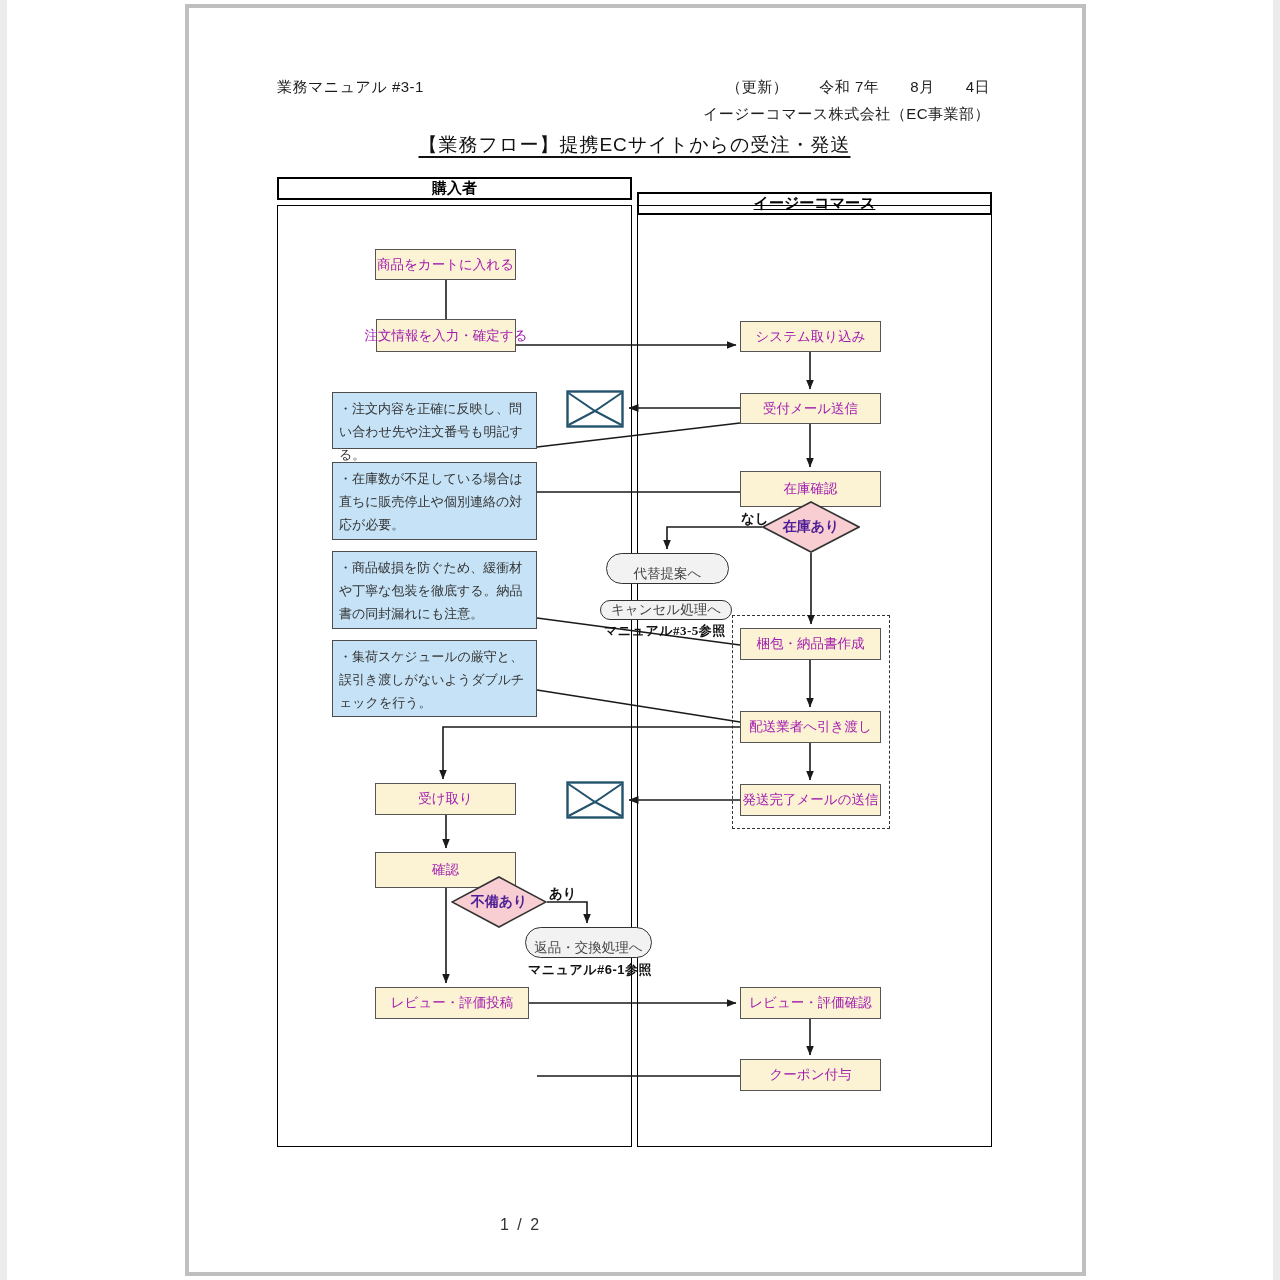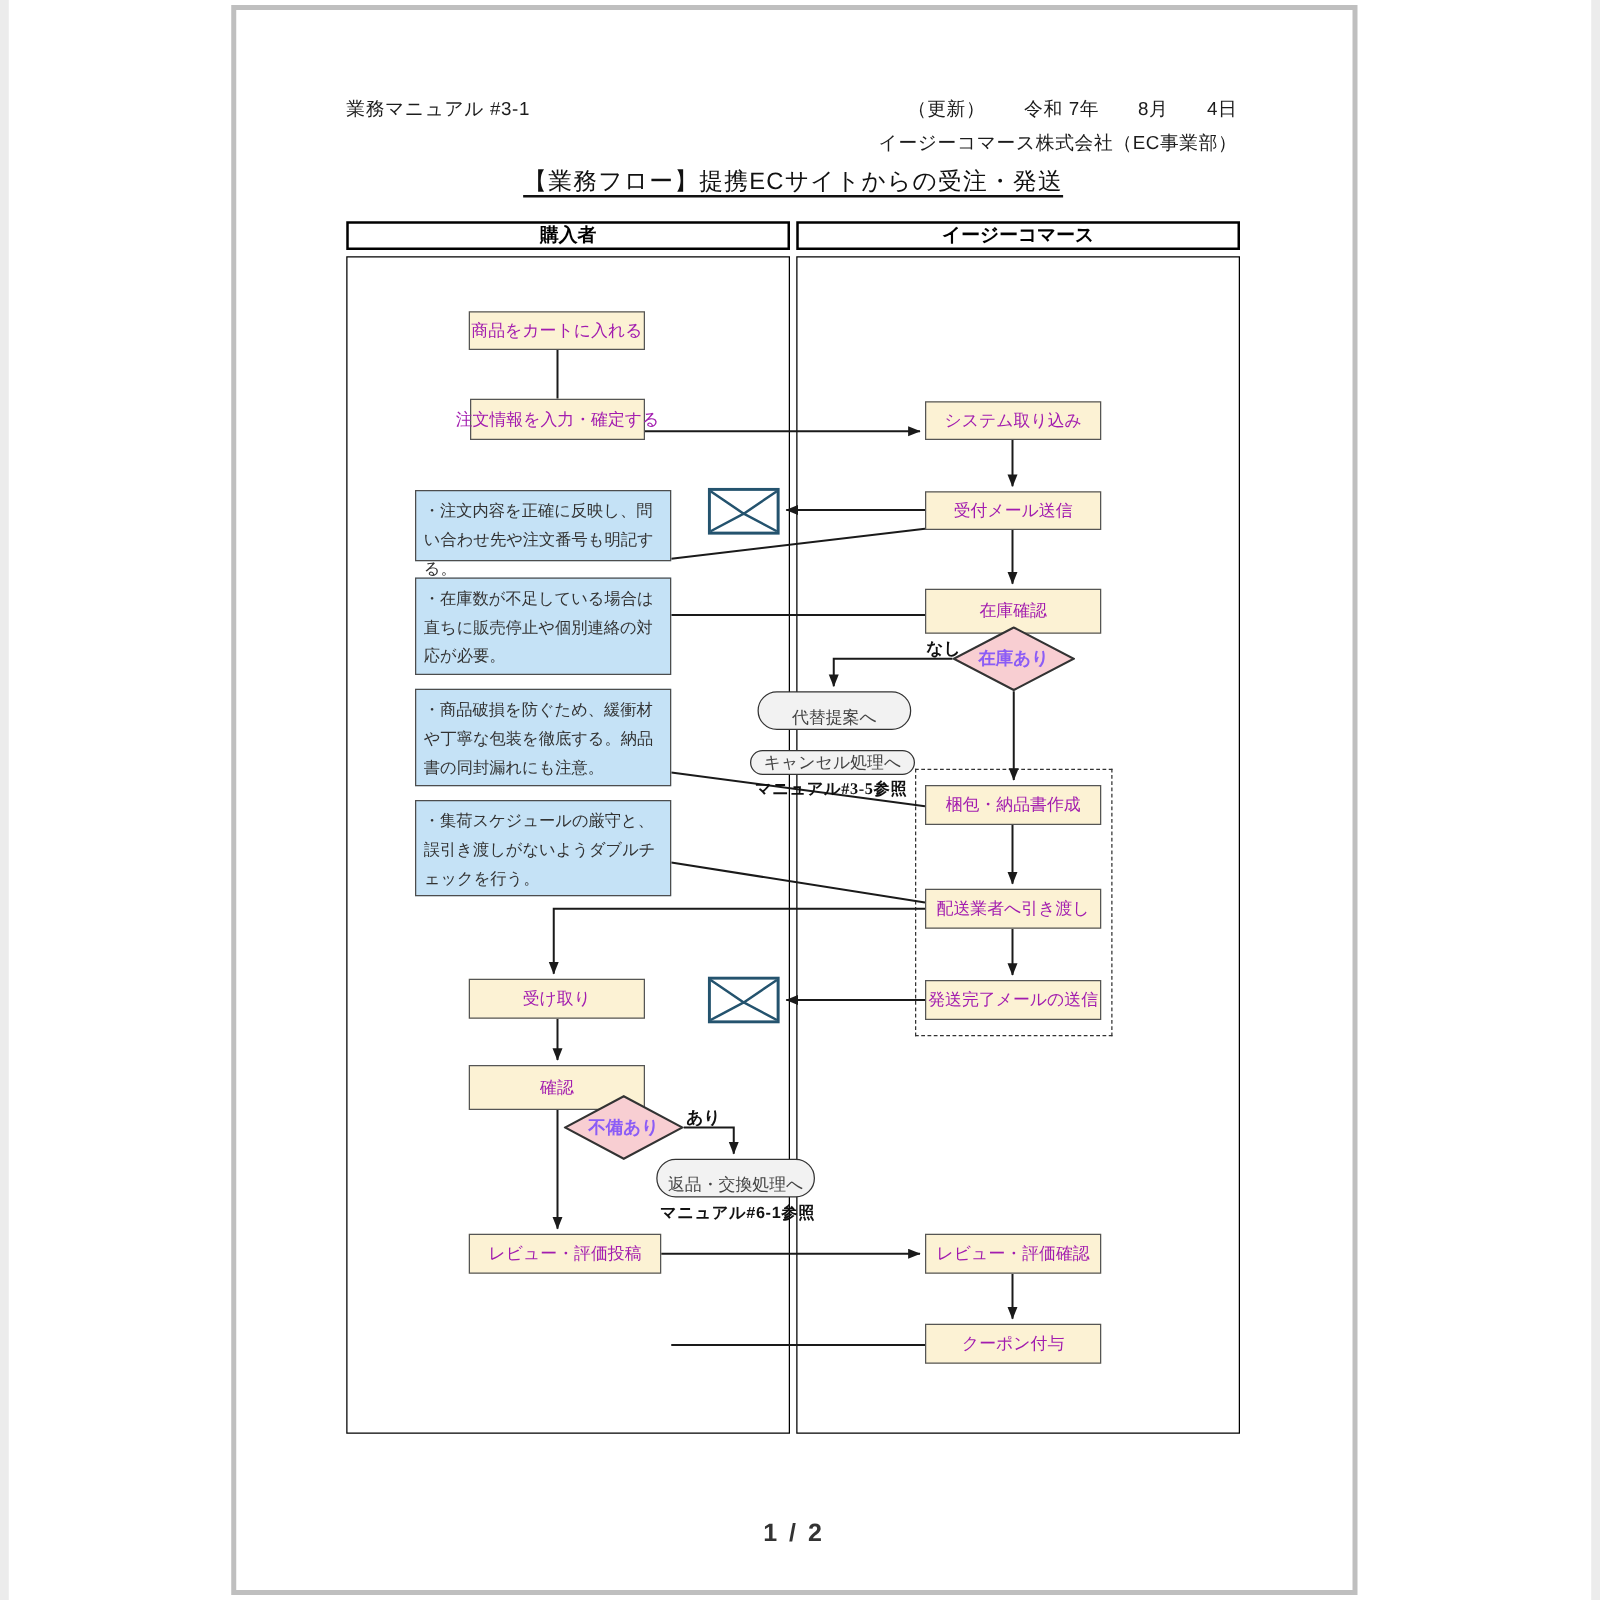--- a/index.html
+++ b/index.html
@@ -16,46 +16,46 @@
              font-weight:bold;font-size:15px;color:#000;background:#fff;box-sizing:border-box;}
   .lane-body{border:1.6px solid #000;box-sizing:border-box;background:transparent;}
   .node{background:var(--proc,#fcf2d4);border:1.6px solid #555;box-sizing:border-box;
         display:flex;align-items:center;justify-content:center;font-size:13.5px;color:#a21caf;}
   .node span{white-space:nowrap;}
   .note{background:var(--note,#c5e2f6);border:1.4px solid #4d4d4d;box-sizing:border-box;
         font-size:13px;color:#333;line-height:1.75;padding:5px 6px;}
   .stadium{background:#f2f2f2;border:1.6px solid #333;border-radius:999px;box-sizing:border-box;
            display:flex;align-items:flex-end;justify-content:center;font-size:13.5px;color:#444;}
   .dlabel{display:flex;align-items:center;justify-content:center;font-weight:bold;
-          font-size:14px;color:#8b5cf6;}
+          font-size:14px;color:#4c1d95;}
   .branch{font-weight:bold;font-size:13.5px;color:#111;}
   .ref{font-weight:bold;font-size:13px;color:#111;letter-spacing:.5px;}
   .dashed-box{border:1.6px dashed #333;box-sizing:border-box;}
-  .footer{font-size:20px;color:#333;text-align:center;letter-spacing:2px;font-weight:bold;}
+  .footer{font-size:16px;color:#333;letter-spacing:2px;}
   svg.overlay{position:absolute;left:0;top:0;pointer-events:none;}
 </style>
 </head>
 <body>
 
 <div id="screen">
 
   <div class="edge-strip" style="left:0;"></div>
   <div class="edge-strip" style="right:0;"></div>
 
   <div id="paper"></div>
 
   <div class="abs doc-head" style="left:277px;top:78px;">業務マニュアル #3-1</div>
   <div class="abs doc-head" style="left:600px;top:78px;width:390px;text-align:right;">（更新）　　令和 7年　　8月　　4日</div>
   <div class="abs doc-head" style="left:600px;top:105px;width:390px;text-align:right;">イージーコマース株式会社（EC事業部）</div>
   <div class="abs doc-title" style="left:277px;top:132px;width:715px;text-align:center;">【業務フロー】提携ECサイトからの受注・発送</div>
 
   <div class="abs lane-head" style="left:277px;top:177px;width:355px;height:23px;">
     <span>購入者</span>
   </div>
-  <div class="abs lane-head" style="left:637px;top:177px;width:355px;height:23px;">
+  <div class="abs lane-head" style="left:637px;top:192px;width:355px;height:23px;text-decoration:underline;">
     <span>イージーコマース</span>
   </div>
   <div class="abs lane-body" style="left:277px;top:205px;width:355px;height:942px;"></div>
   <div class="abs lane-body" style="left:637px;top:205px;width:355px;height:942px;"></div>
 
   <div class="abs dashed-box" style="left:732px;top:615px;width:158px;height:214px;"></div>
 
   <svg class="overlay" width="1280" height="1280" viewBox="0 0 1280 1280">
     <defs>
       <marker id="arr" markerWidth="12" markerHeight="10" refX="9.5" refY="4" orient="auto" markerUnits="userSpaceOnUse">

